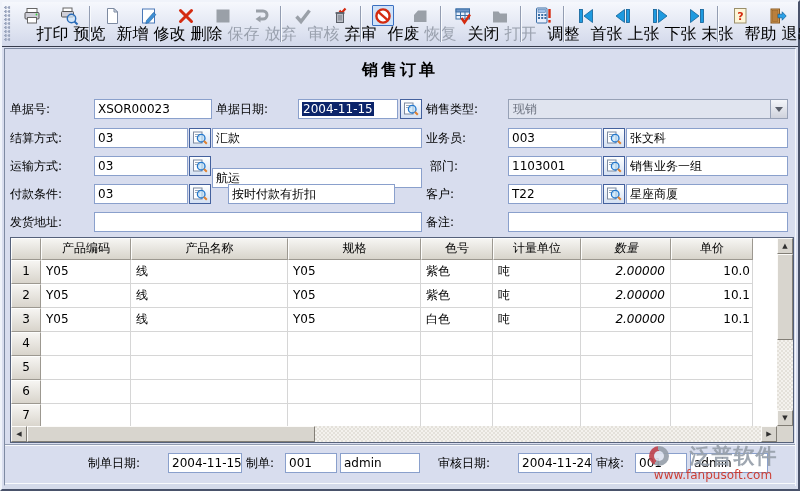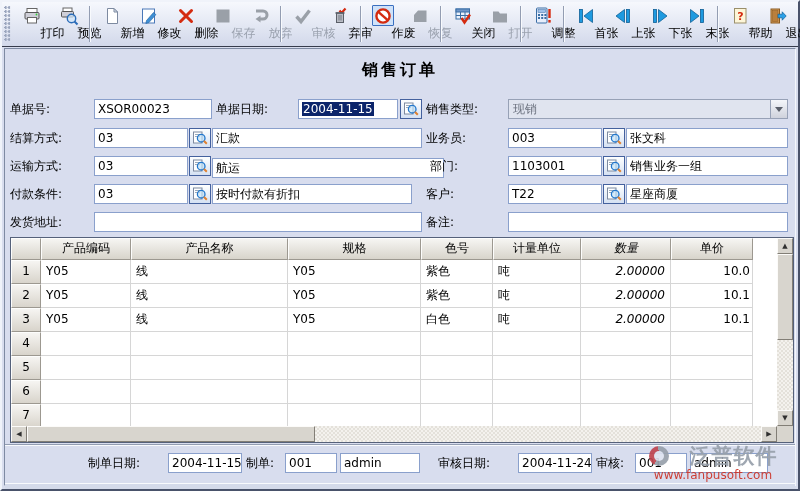--- a/index.html
+++ b/index.html
@@ -11,21 +11,21 @@
   
   .toolbar { position:absolute; left:0; top:0; right:0; height:45px;
     background:linear-gradient(#f6f8fd,#dde2f0 70%,#d2d8ea);
     border-bottom:1px solid #363c4c; display:flex; align-items:flex-start; padding:3px 0 0 2px; }
   .gripper { width:7px; height:36px; margin:1px 2px 0 0;
     background-image:radial-gradient(circle at 1.5px 1.5px,#9aa5bd 1.2px,rgba(0,0,0,0) 1.3px);
     background-size:3.5px 4px; }
   .tbtn { width:37px; display:flex; flex-direction:column; align-items:center; cursor:default; }
   .ticon { width:22px; height:21px; display:flex; align-items:center; justify-content:center; }
   .tbtn.selected .ticon { border:1px solid #3a6fc0; background:#cfe2f9; border-radius:1px; }
-  .tlabel { font-size:12px; line-height:15px; white-space:nowrap;margin-left:42px; }
+  .tlabel { font-size:16px; line-height:15px; white-space:nowrap;margin-left:42px; }
   .tbtn.disabled .tlabel { color:#9aa1ae; }
   .tsep { width:2px; height:36px; margin:1px 2px 0 2px;
     border-left:1px solid #939db2; border-right:1px solid #f8fafd; }
 
   
   .content-frame { position:absolute; left:2px; top:46px; right:2px; bottom:3px;
     border:1px solid; border-color:#7e8aa2 #f4f7fc #f4f7fc #7e8aa2; background:#d8ddee; }
   .title { position:absolute; left:0; right:0; top:58px; text-align:center;
     font-size:16px; font-weight:bold; letter-spacing:3px; }
 
@@ -384,21 +384,21 @@
   <div class="fld" style="left:92px;top:154px;width:94px">03</div>
   <div class="lkbtn" style="left:187px;top:154px">
       <svg width="16" height="16" viewBox="0 0 16 16">
         <rect x="1.5" y="2" width="8.5" height="11" fill="#fff" stroke="#7d8aa0"></rect>
         <line x1="3" y1="4.5" x2="8" y2="4.5" stroke="#9ab"></line>
         <line x1="3" y1="6.5" x2="8" y2="6.5" stroke="#9ab"></line>
         <circle cx="9.2" cy="8.2" r="3.8" fill="#bfe0f8" fill-opacity=".65" stroke="#2277cc" stroke-width="1.3"></circle>
         <line x1="12" y1="11" x2="14.8" y2="13.8" stroke="#e08030" stroke-width="2"></line>
       </svg>
     </div>
-  <div class="fld" style="left:210px;top:156px;width:232px">航运</div>
+  <div class="fld" style="left:210px;top:166px;width:210px">航运</div>
   <div class="flabel" style="left:428px;top:154px;width:78px">部门:</div>
   <div class="fld" style="left:506px;top:154px;width:94px">1103001</div>
   <div class="lkbtn" style="left:601px;top:154px">
       <svg width="16" height="16" viewBox="0 0 16 16">
         <rect x="1.5" y="2" width="8.5" height="11" fill="#fff" stroke="#7d8aa0"></rect>
         <line x1="3" y1="4.5" x2="8" y2="4.5" stroke="#9ab"></line>
         <line x1="3" y1="6.5" x2="8" y2="6.5" stroke="#9ab"></line>
         <circle cx="9.2" cy="8.2" r="3.8" fill="#bfe0f8" fill-opacity=".65" stroke="#2277cc" stroke-width="1.3"></circle>
         <line x1="12" y1="11" x2="14.8" y2="13.8" stroke="#e08030" stroke-width="2"></line>
       </svg>
@@ -409,21 +409,21 @@
   <div class="fld" style="left:92px;top:182px;width:94px">03</div>
   <div class="lkbtn" style="left:187px;top:182px">
       <svg width="16" height="16" viewBox="0 0 16 16">
         <rect x="1.5" y="2" width="8.5" height="11" fill="#fff" stroke="#7d8aa0"></rect>
         <line x1="3" y1="4.5" x2="8" y2="4.5" stroke="#9ab"></line>
         <line x1="3" y1="6.5" x2="8" y2="6.5" stroke="#9ab"></line>
         <circle cx="9.2" cy="8.2" r="3.8" fill="#bfe0f8" fill-opacity=".65" stroke="#2277cc" stroke-width="1.3"></circle>
         <line x1="12" y1="11" x2="14.8" y2="13.8" stroke="#e08030" stroke-width="2"></line>
       </svg>
     </div>
-  <div class="fld" style="left:210px;top:182px;width:200px">按时付款有折扣</div>
+  <div class="fld" style="left:226px;top:182px;width:167px">按时付款有折扣</div>
   <div class="flabel" style="left:424px;top:182px;width:78px">客户:</div>
   <div class="fld" style="left:506px;top:182px;width:94px">T22</div>
   <div class="lkbtn" style="left:601px;top:182px">
       <svg width="16" height="16" viewBox="0 0 16 16">
         <rect x="1.5" y="2" width="8.5" height="11" fill="#fff" stroke="#7d8aa0"></rect>
         <line x1="3" y1="4.5" x2="8" y2="4.5" stroke="#9ab"></line>
         <line x1="3" y1="6.5" x2="8" y2="6.5" stroke="#9ab"></line>
         <circle cx="9.2" cy="8.2" r="3.8" fill="#bfe0f8" fill-opacity=".65" stroke="#2277cc" stroke-width="1.3"></circle>
         <line x1="12" y1="11" x2="14.8" y2="13.8" stroke="#e08030" stroke-width="2"></line>
       </svg>

